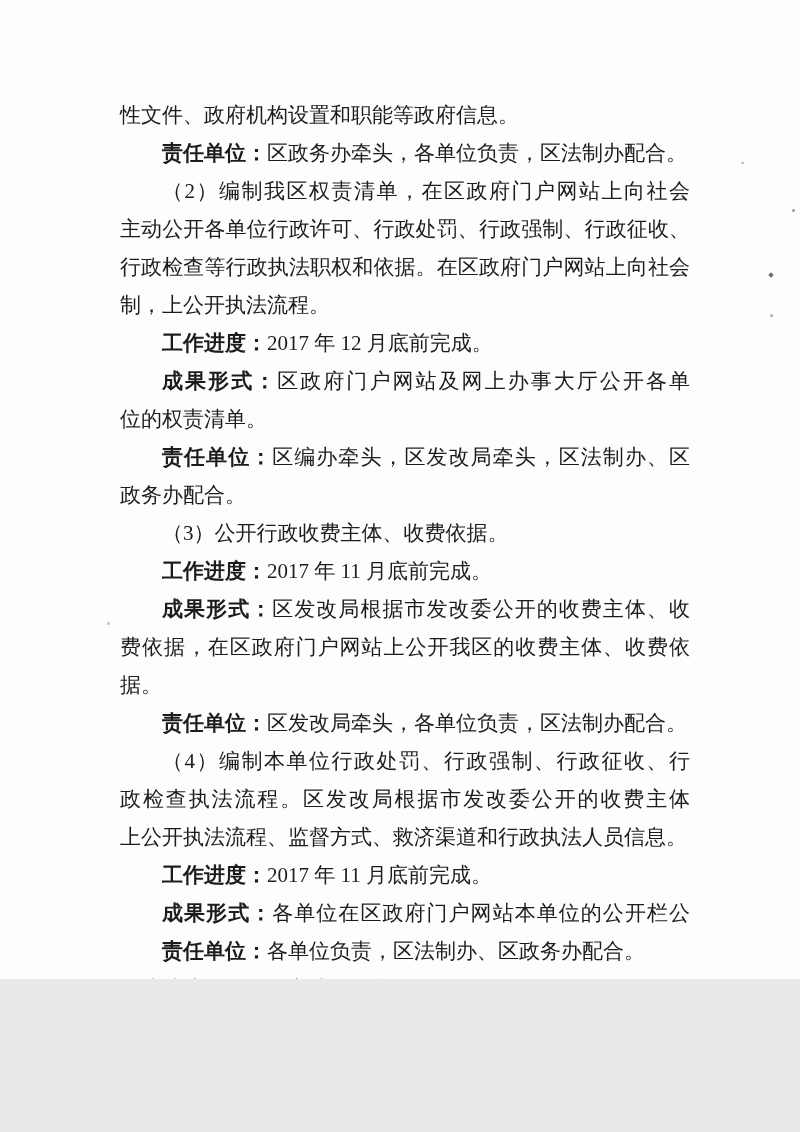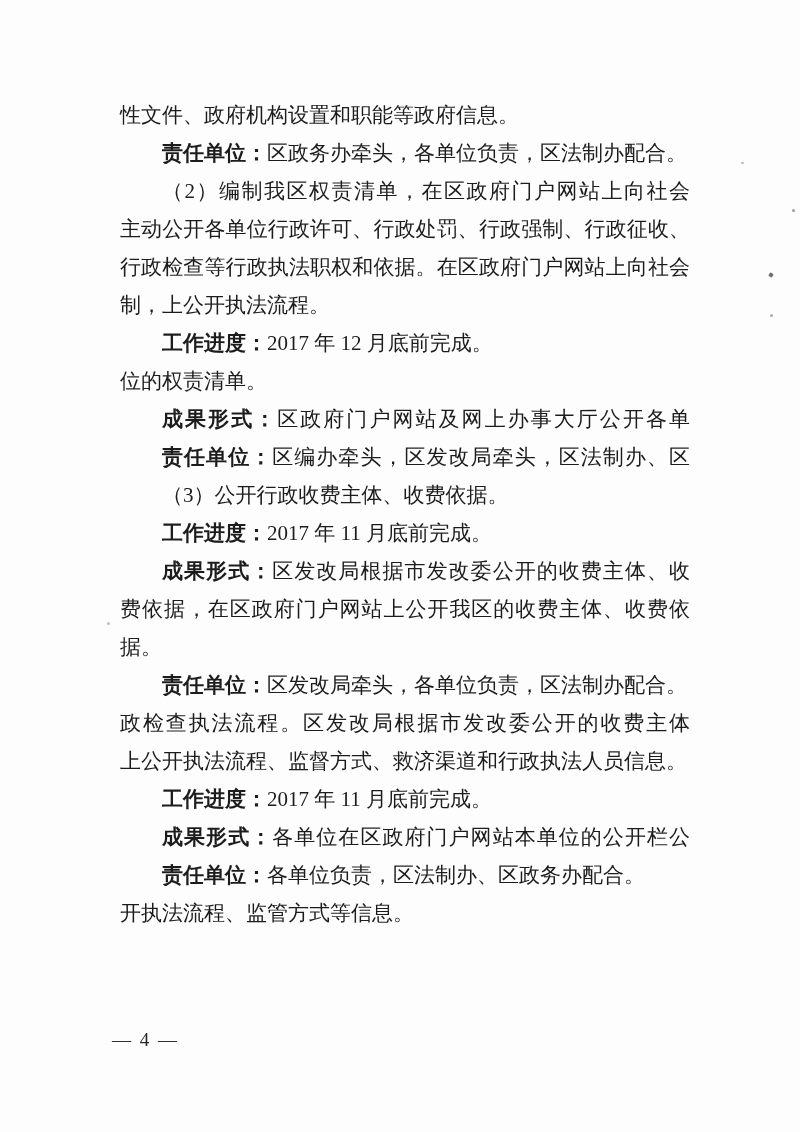--- a/index.html
+++ b/index.html
@@ -10,21 +10,21 @@
   html, body { margin: 0; padding: 0; }
   body {
     width: 800px;
     height: 1132px;
     background: #e9e9e9;
     font-family: "Liberation Serif", "DejaVu Serif", serif;
   }
   .sheet {
     position: relative;
     width: 800px;
-    height: 1132px;
+    height: 979px;
     background: var(--page-bg);
     color: var(--text-color);
     overflow: hidden;
   }
   .doc-body {
     position: absolute;
     left: 120px;
     top: 96px;
     width: 570px;
     font-size: 21px;
@@ -69,29 +69,31 @@
 <div class="sheet">
 
   <div class="doc-body">
       <div class="line"><span class="text">性文件、政府机构设置和职能等政府信息。</span></div>
       <div class="line indent"><span class="label">责任单位：</span><span class="text">区政务办牵头，各单位负责，区法制办配合。</span></div>
       <div class="line indent fill"><span class="text">（2）编制我区权责清单，在区政府门户网站上向社会</span></div>
       <div class="line fill"><span class="text">主动公开各单位行政许可、行政处罚、行政强制、行政征收、</span></div>
       <div class="line fill"><span class="text">行政检查等行政执法职权和依据。在区政府门户网站上向社会</span></div>
       <div class="line"><span class="text">制，上公开执法流程。</span></div>
       <div class="line indent"><span class="label">工作进度：</span><span class="text">2017 年 12 月底前完成。</span></div>
+      <div class="line indent fill"><span class="label">成果形式：</span><span class="text">区政府门户网站及网上办事大厅公开各单</span></div>
       <div class="line"><span class="text">位的权责清单。</span></div>
-      <div class="line indent fill"><span class="label">成果形式：</span><span class="text">区政府门户网站及网上办事大厅公开各单</span></div>
       <div class="line indent fill"><span class="label">责任单位：</span><span class="text">区编办牵头，区发改局牵头，区法制办、区</span></div>
+      <div class="line"><span class="text">政务办配合。</span></div>
       <div class="line indent"><span class="text">（3）公开行政收费主体、收费依据。</span></div>
       <div class="line indent"><span class="label">工作进度：</span><span class="text">2017 年 11 月底前完成。</span></div>
       <div class="line indent fill"><span class="label">成果形式：</span><span class="text">区发改局根据市发改委公开的收费主体、收</span></div>
       <div class="line fill"><span class="text">费依据，在区政府门户网站上公开我区的收费主体、收费依</span></div>
       <div class="line"><span class="text">据。</span></div>
       <div class="line indent"><span class="label">责任单位：</span><span class="text">区发改局牵头，各单位负责，区法制办配合。</span></div>
+      <div class="line indent fill"><span class="text">（4）编制本单位行政处罚、行政强制、行政征收、行</span></div>
       <div class="line fill"><span class="text">政检查执法流程。区发改局根据市发改委公开的收费主体</span></div>
       <div class="line"><span class="text">上公开执法流程、监督方式、救济渠道和行政执法人员信息。</span></div>
       <div class="line indent"><span class="label">工作进度：</span><span class="text">2017 年 11 月底前完成。</span></div>
       <div class="line indent fill"><span class="label">成果形式：</span><span class="text">各单位在区政府门户网站本单位的公开栏公</span></div>
       <div class="line indent"><span class="label">责任单位：</span><span class="text">各单位负责，区法制办、区政务办配合。</span></div>
       <div class="line"><span class="text">开执法流程、监管方式等信息。</span></div>
     </div>
 
   <div class="page-number">— 4 —</div>
 

